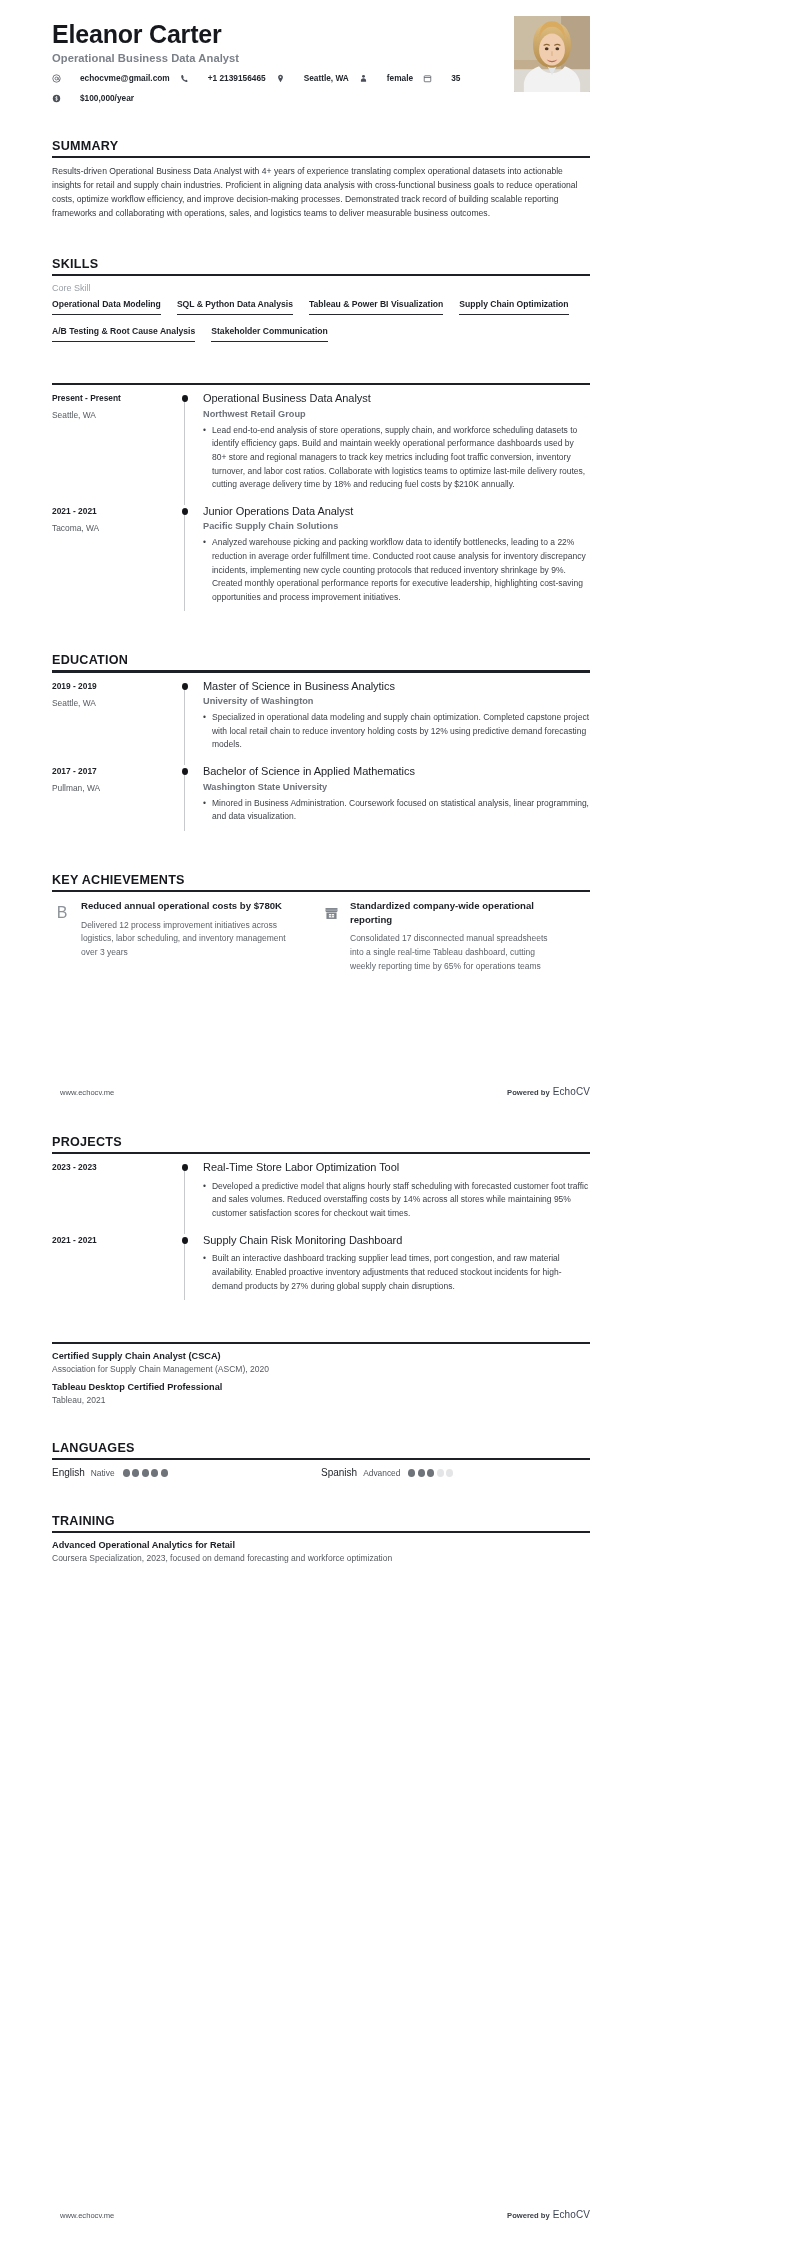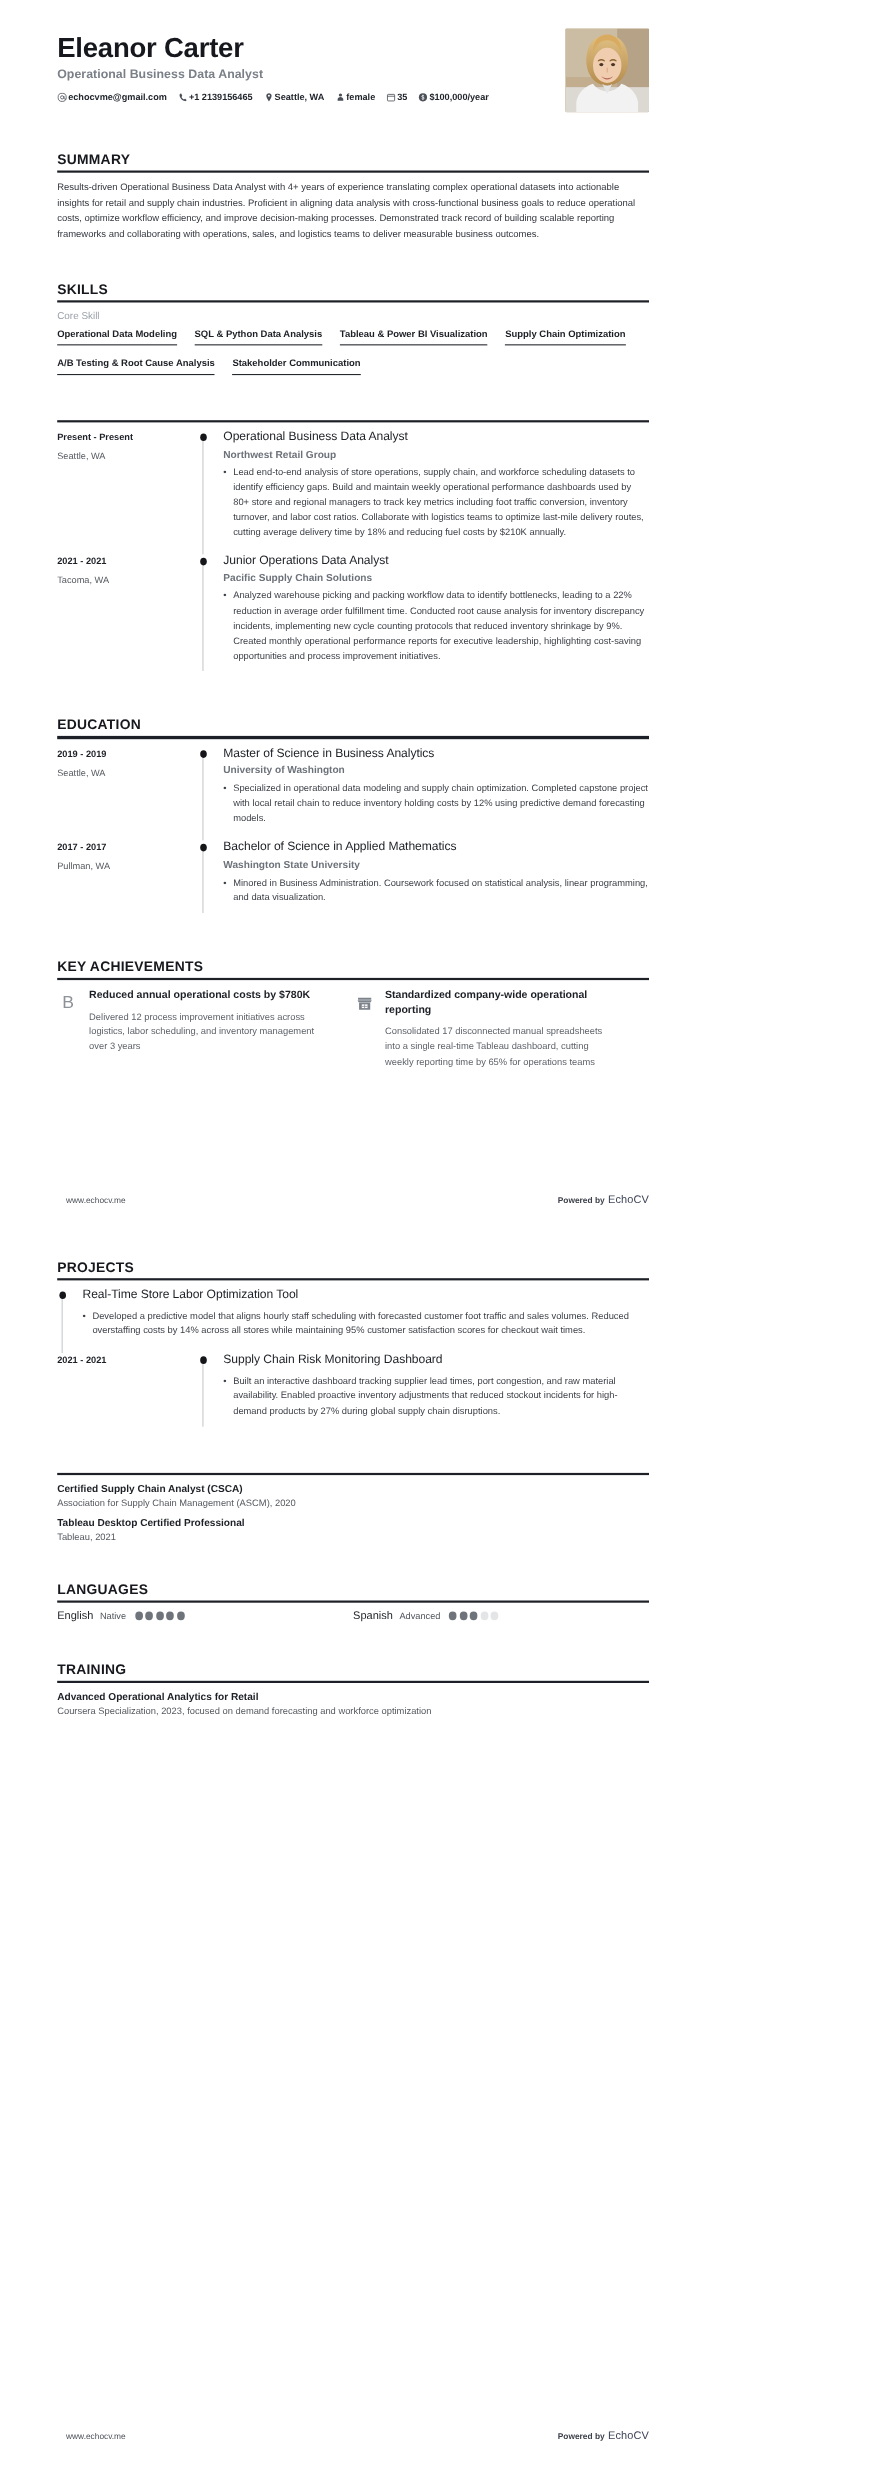--- a/index.html
+++ b/index.html
@@ -12,21 +12,21 @@
   body {
     font-family: "Liberation Sans", sans-serif;
     color: #20242b;
     -webkit-font-smoothing: antialiased;
   }
 
   .page {
     position: relative;
     width: 642px;
     min-height: 1123px;
-    padding: 18px 52px 0 52px;
+    padding: 8px 52px 0 52px;
     background: #ffffff;
   }
   .page.second { min-height: 1123px; }
 
   
   .header {
     display: flex;
     justify-content: space-between;
     align-items: flex-start;
     padding-top: 8px;
@@ -50,21 +50,21 @@
   .contact-row {
     display: flex;
     flex-wrap: wrap;
     align-items: center;
     gap: 10px;
     margin-top: 9px;
   }
   .contact-item {
     display: flex;
     align-items: center;
-    gap: 1px;
+    gap: 19px;
     font-size: 8.3px;
     font-weight: 700;
     color: #22262d;
     white-space: nowrap;
   }
   .contact-item .ci-icon {
     display: inline-flex;
     align-items: center;
     justify-content: center;
     width: 9px;
@@ -592,20 +592,23 @@
   </div>
 </div>
 
 <div class="page second">
 
   <div class="section" style="margin-top:4px;">
     <div class="section-title">PROJECTS</div>
     <div class="section-rule"></div>
 
     <div class="entry">
+      <div class="entry-meta">
+        <div class="entry-date">2023 - 2023</div>
+      </div>
       <div class="entry-rail">
         <div class="rail-line"></div>
         <div class="rail-dot"></div>
       </div>
       <div class="entry-body">
         <div class="entry-role">Real-Time Store Labor Optimization Tool</div>
         <div class="bullets">
           <div class="bullet">
             <span class="dot">•</span>
             <span class="btxt">Developed a predictive model that aligns hourly staff scheduling with forecasted customer foot traffic and sales volumes. Reduced overstaffing costs by 14% across all stores while maintaining 95% customer satisfaction scores for checkout wait times.</span>

